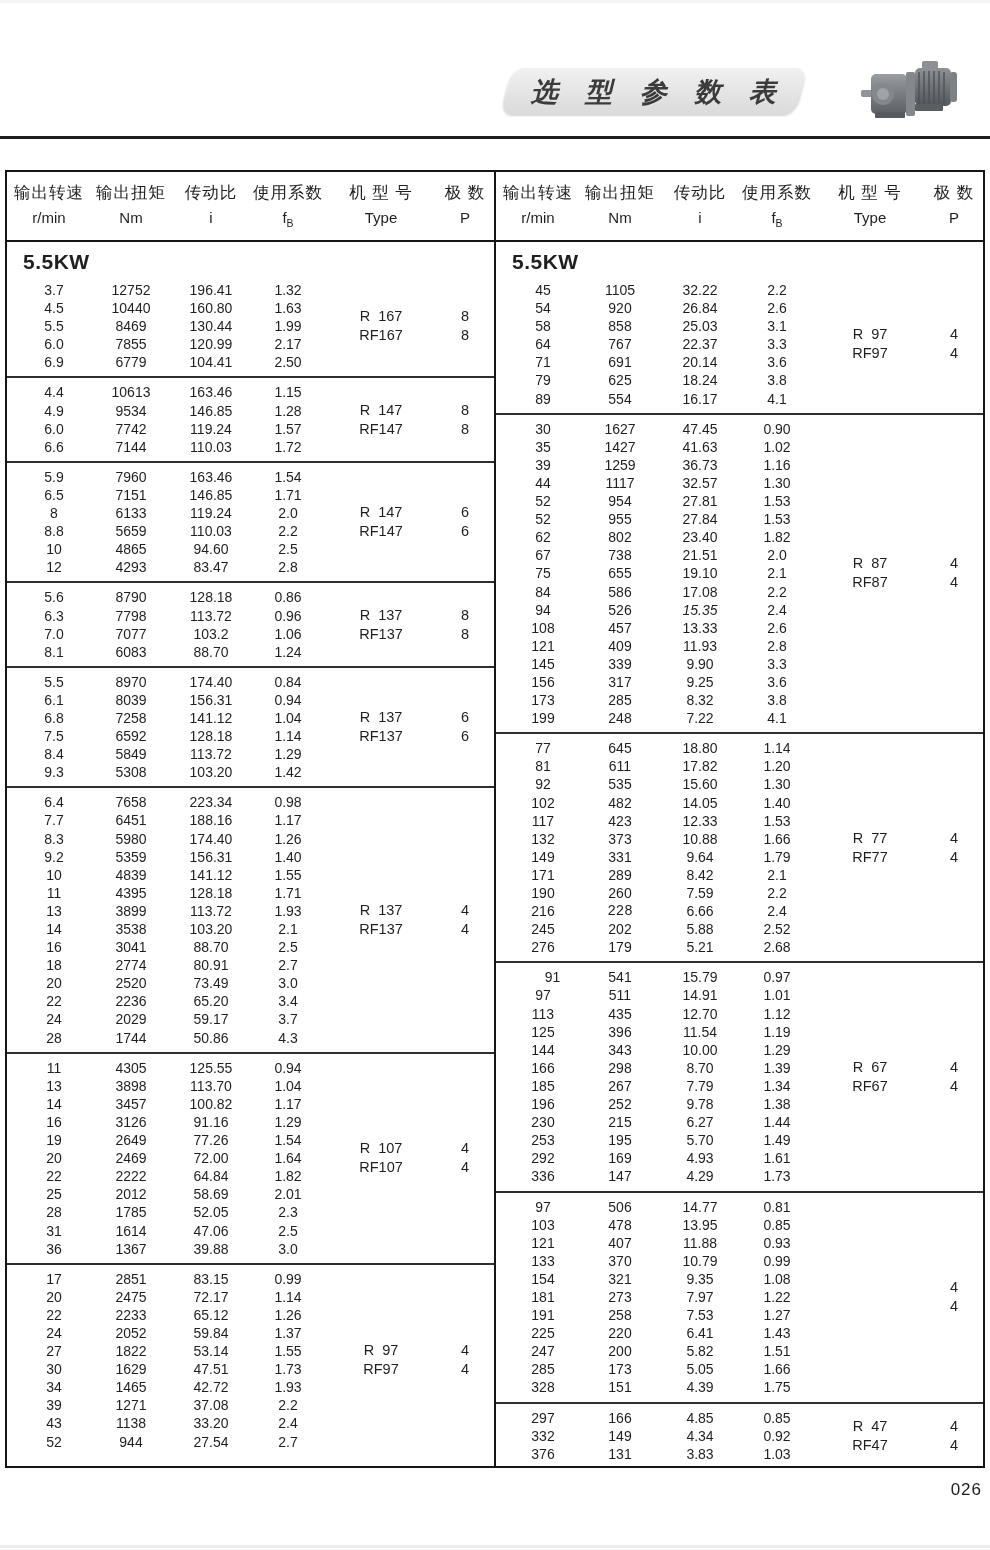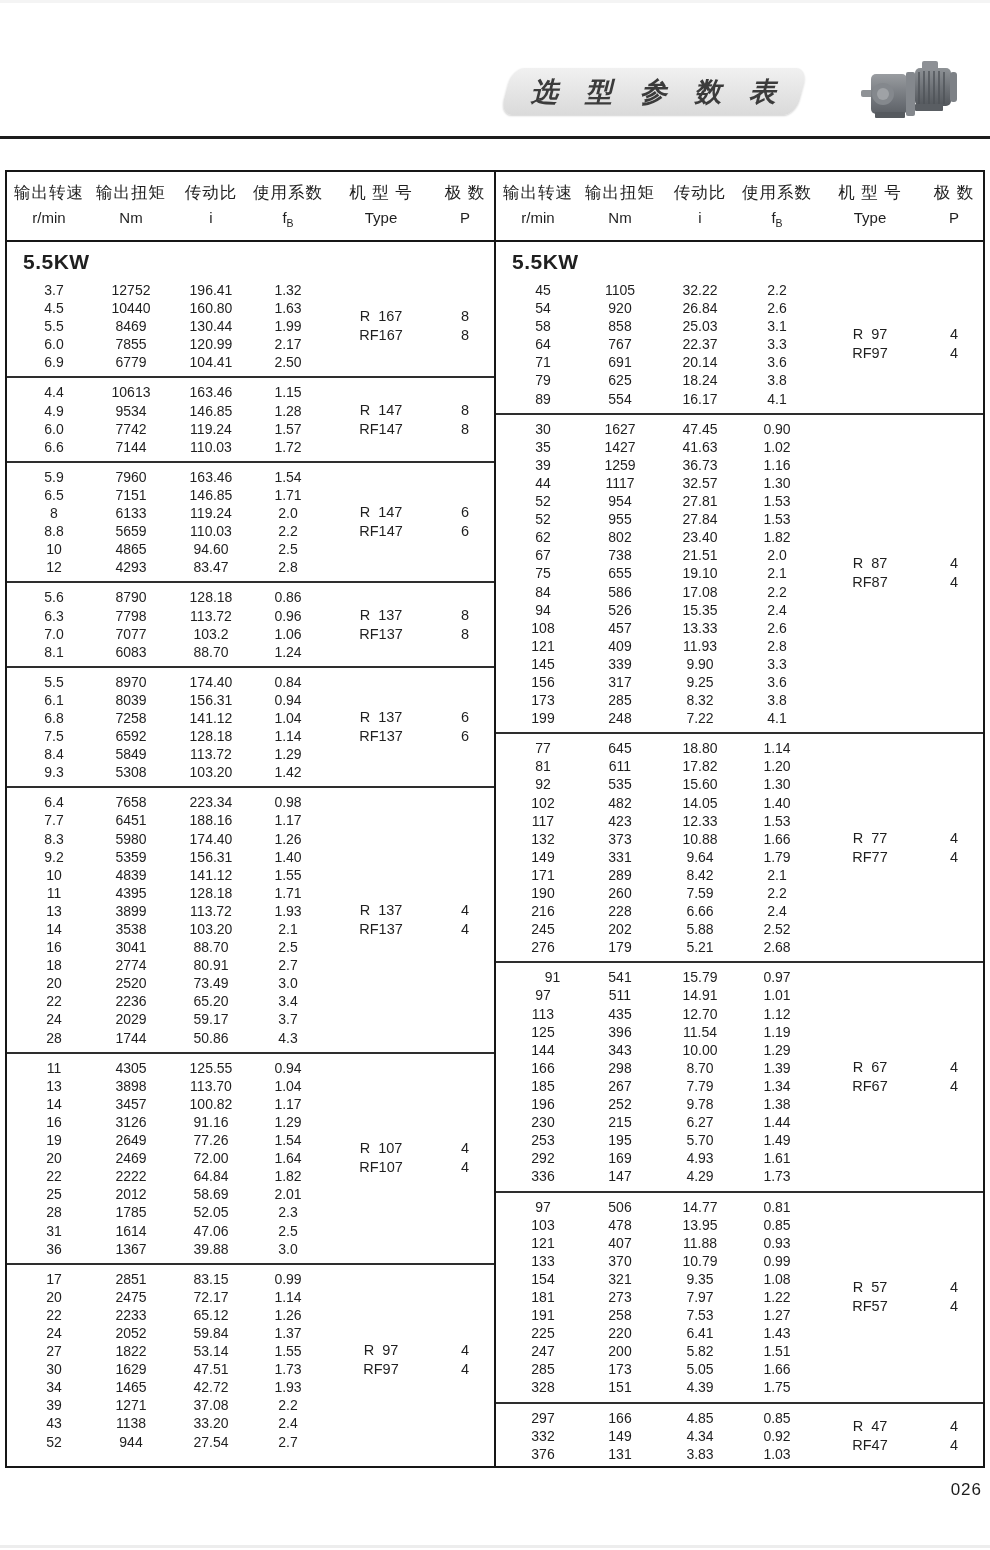--- a/index.html
+++ b/index.html
@@ -542,21 +542,21 @@
             <div class="cell c0" style="grid-area: 9 / 1;">75</div>
             <div class="cell c1" style="grid-area: 9 / 2;">655</div>
             <div class="cell c2" style="grid-area: 9 / 3;">19.10</div>
             <div class="cell c3" style="grid-area: 9 / 4;">2.1</div>
             <div class="cell c0" style="grid-area: 10 / 1;">84</div>
             <div class="cell c1" style="grid-area: 10 / 2;">586</div>
             <div class="cell c2" style="grid-area: 10 / 3;">17.08</div>
             <div class="cell c3" style="grid-area: 10 / 4;">2.2</div>
             <div class="cell c0" style="grid-area: 11 / 1;">94</div>
             <div class="cell c1" style="grid-area: 11 / 2;">526</div>
-            <div class="cell c2" style="grid-area: 11 / 3;">15.35</div>
+            <div class="cell c2" style="grid-area: 11 / 3; font-style: italic;">15.35</div>
             <div class="cell c3" style="grid-area: 11 / 4;">2.4</div>
             <div class="cell c0" style="grid-area: 12 / 1;">108</div>
             <div class="cell c1" style="grid-area: 12 / 2;">457</div>
             <div class="cell c2" style="grid-area: 12 / 3;">13.33</div>
             <div class="cell c3" style="grid-area: 12 / 4;">2.6</div>
             <div class="cell c0" style="grid-area: 13 / 1;">121</div>
             <div class="cell c1" style="grid-area: 13 / 2;">409</div>
             <div class="cell c2" style="grid-area: 13 / 3;">11.93</div>
             <div class="cell c3" style="grid-area: 13 / 4;">2.8</div>
             <div class="cell c0" style="grid-area: 14 / 1;">145</div>
@@ -615,21 +615,21 @@
             <div class="cell c3" style="grid-area: 7 / 4;">1.79</div>
             <div class="cell c0" style="grid-area: 8 / 1;">171</div>
             <div class="cell c1" style="grid-area: 8 / 2;">289</div>
             <div class="cell c2" style="grid-area: 8 / 3;">8.42</div>
             <div class="cell c3" style="grid-area: 8 / 4;">2.1</div>
             <div class="cell c0" style="grid-area: 9 / 1;">190</div>
             <div class="cell c1" style="grid-area: 9 / 2;">260</div>
             <div class="cell c2" style="grid-area: 9 / 3;">7.59</div>
             <div class="cell c3" style="grid-area: 9 / 4;">2.2</div>
             <div class="cell c0" style="grid-area: 10 / 1;">216</div>
-            <div class="cell c1" style="grid-area: 10 / 2;">228</div>
+            <div class="cell c1" style="grid-area: 10 / 2; font-family: Liberation Mono, monospace;">228</div>
             <div class="cell c2" style="grid-area: 10 / 3;">6.66</div>
             <div class="cell c3" style="grid-area: 10 / 4;">2.4</div>
             <div class="cell c0" style="grid-area: 11 / 1;">245</div>
             <div class="cell c1" style="grid-area: 11 / 2;">202</div>
             <div class="cell c2" style="grid-area: 11 / 3;">5.88</div>
             <div class="cell c3" style="grid-area: 11 / 4;">2.52</div>
             <div class="cell c0" style="grid-area: 12 / 1;">276</div>
             <div class="cell c1" style="grid-area: 12 / 2;">179</div>
             <div class="cell c2" style="grid-area: 12 / 3;">5.21</div>
             <div class="cell c3" style="grid-area: 12 / 4;">2.68</div>
@@ -738,24 +738,20 @@
             <div class="cell c2" style="grid-area: 9 / 3;">5.82</div>
             <div class="cell c3" style="grid-area: 9 / 4;">1.51</div>
             <div class="cell c0" style="grid-area: 10 / 1;">285</div>
             <div class="cell c1" style="grid-area: 10 / 2;">173</div>
             <div class="cell c2" style="grid-area: 10 / 3;">5.05</div>
             <div class="cell c3" style="grid-area: 10 / 4;">1.66</div>
             <div class="cell c0" style="grid-area: 11 / 1;">328</div>
             <div class="cell c1" style="grid-area: 11 / 2;">151</div>
             <div class="cell c2" style="grid-area: 11 / 3;">4.39</div>
             <div class="cell c3" style="grid-area: 11 / 4;">1.75</div>
-            <div class="type-cell" style="grid-area: 1 / 5 / span 11;">
-              <div class="type-line">R  57</div>
-              <div class="type-line">RF57</div>
-            </div>
             <div class="p-cell" style="grid-area: 1 / 6 / span 11;">
               <div class="p-line">4</div>
               <div class="p-line">4</div>
             </div>
           </div>
           <div class="group grid6">
             <div class="cell c0" style="grid-area: 1 / 1;">297</div>
             <div class="cell c1" style="grid-area: 1 / 2;">166</div>
             <div class="cell c2" style="grid-area: 1 / 3;">4.85</div>
             <div class="cell c3" style="grid-area: 1 / 4;">0.85</div>

